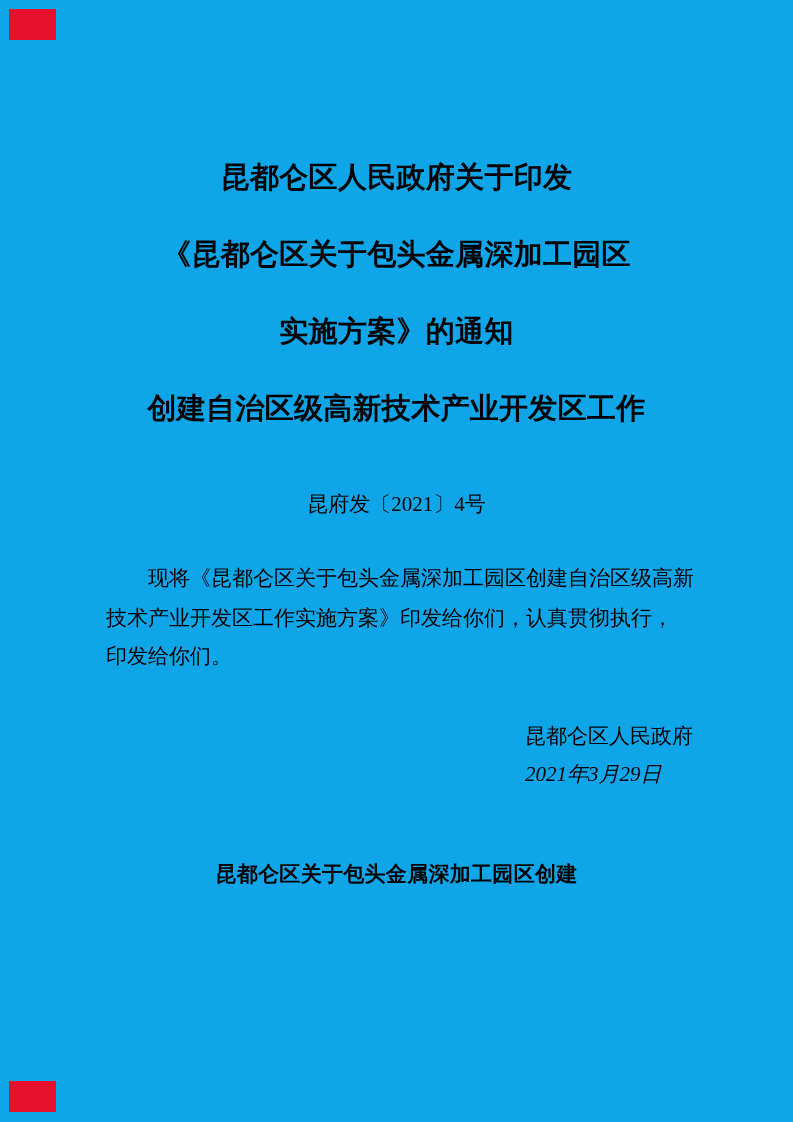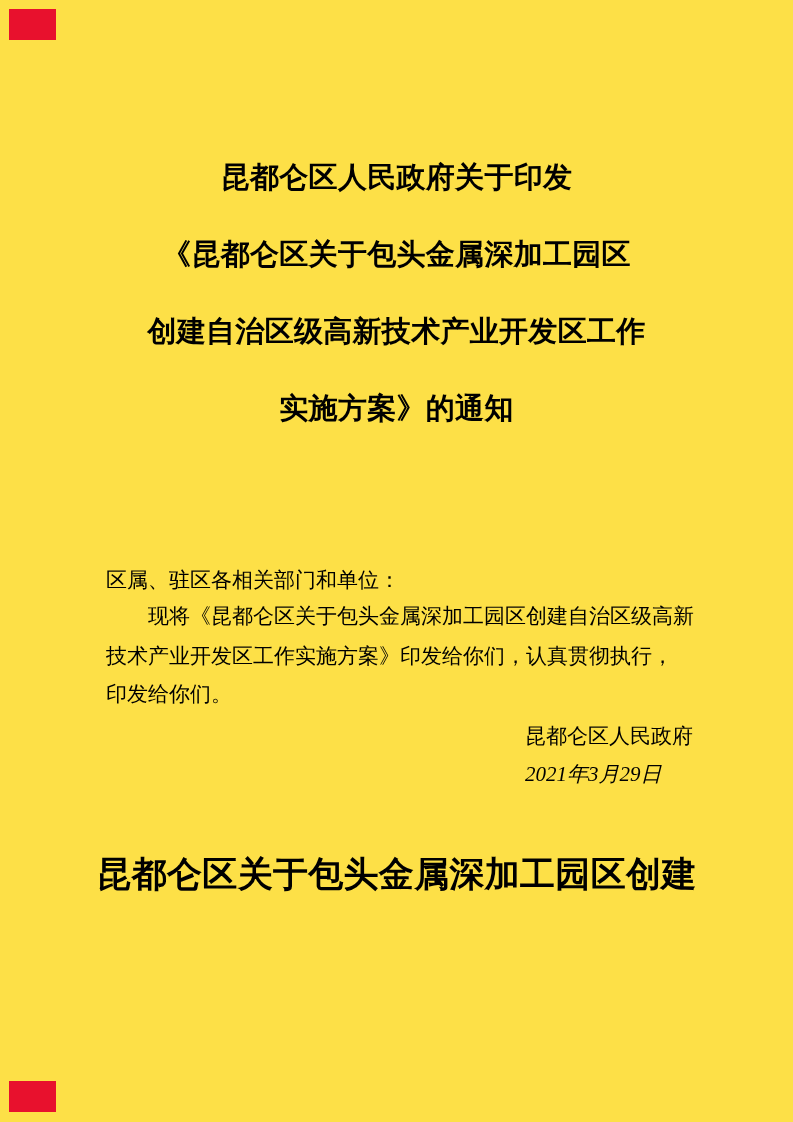--- a/index.html
+++ b/index.html
@@ -6,21 +6,21 @@
   body {
     width: 793px; height: 1122px;
     background: #ffffff;
     position: relative;
     font-family: "Liberation Sans", sans-serif;
     color: #000000;
     overflow: hidden;
   }
   .page {
     position: absolute; inset: 0;
-    background: #fde047;
+    background: #0ea5e9;
   }
   .marker {
     position: absolute;
     left: 9px; width: 47px; height: 31px;
   }
   .marker-top { top: 9px; }
   .marker-bottom { top: 1081px; }
   .title-block {
     position: absolute; top: 139px; left: 0; right: 0;
     text-align: center;
@@ -44,43 +44,43 @@
   .indent { text-indent: 42px; font-family: Liberation Mono, monospace; }
   .signature-block {
     position: absolute; top: 717px; right: 100px;
     font-size: 21px; line-height: 38px;
     white-space: nowrap;
   }
   .signature-date { font-family: "Liberation Serif", serif; font-style: italic; }
   .attachment-title {
     position: absolute; top: 836px; left: 0; right: 0;
     text-align: center;
-    font-size: 35px; font-weight: bold;
+    font-size: 21px; font-weight: bold;
     line-height: 75px;
     letter-spacing: 0.3px;
     white-space: nowrap;
   }
 </style>
 </head>
 <body>
 
 <div class="page">
 
   <div class="marker marker-top" style="background-color: rgb(232, 17, 45);"></div>
 
   <div class="title-block">
     <div>昆都仑区人民政府关于印发</div>
     <div>《昆都仑区关于包头金属深加工园区</div>
+    <div>实施方案》的通知</div>
     <div>创建自治区级高新技术产业开发区工作</div>
-    <div>实施方案》的通知</div>
   </div>
 
+  <div class="doc-number">昆府发〔2021〕4号</div>
 
   <div class="body-block">
-    <div class="body-line">区属、驻区各相关部门和单位：</div>
     <div class="body-line indent">现将《昆都仑区关于包头金属深加工园区创建自治区级高新</div>
     <div class="body-line">技术产业开发区工作实施方案》印发给你们，认真贯彻执行，</div>
     <div class="body-line">印发给你们。</div>
   </div>
 
   <div class="signature-block">
     <div>昆都仑区人民政府</div>
     <div class="signature-date">2021年3月29日</div>
   </div>
 

